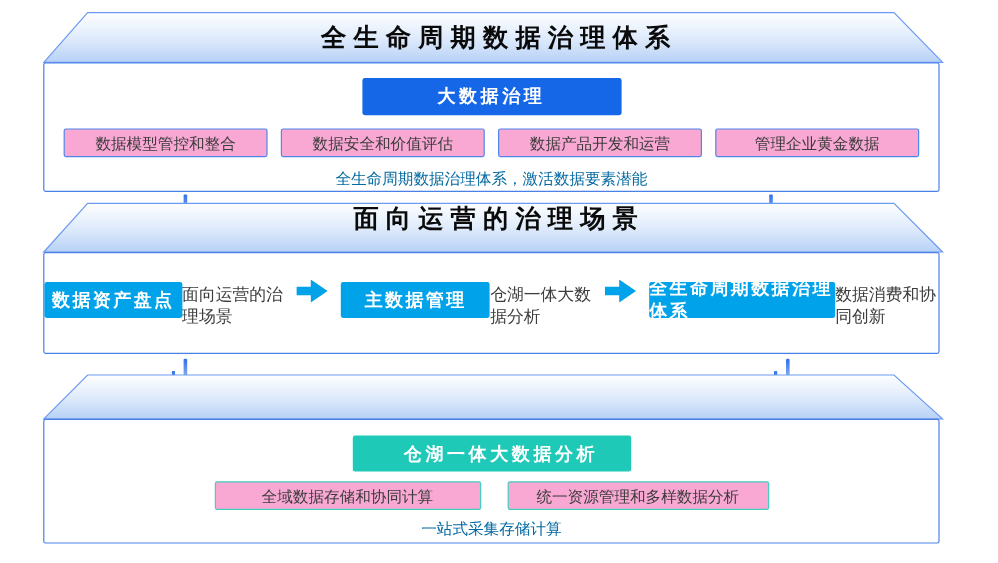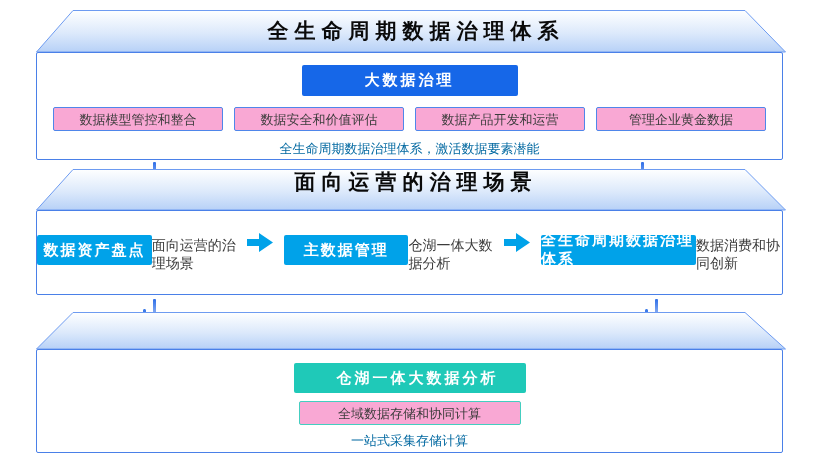--- a/index.html
+++ b/index.html
@@ -189,17 +189,18 @@
         <stop offset="100%" stop-color="#B7D1F7"></stop>
       </linearGradient>
     </defs>
     <polygon points="73,1.5 745,1.5 785.5,38 36.5,38" fill="url(#tg3)" stroke="#6D9BF1" stroke-width="1"></polygon>
   </svg>
 
   <div class="body body-3">
     <div class="pill pill-teal">仓湖一体大数据分析</div>
     <div class="box-row box-row-3">
       <div class="box box-teal bw1">全域数据存储和协同计算</div>
+      <div class="box box-teal bw3">统一资源管理和多样数据分析</div>
     </div>
     <p class="subtitle sub-3">一站式采集存储计算</p>
   </div>
 
 </div>
 
 </body></html>

